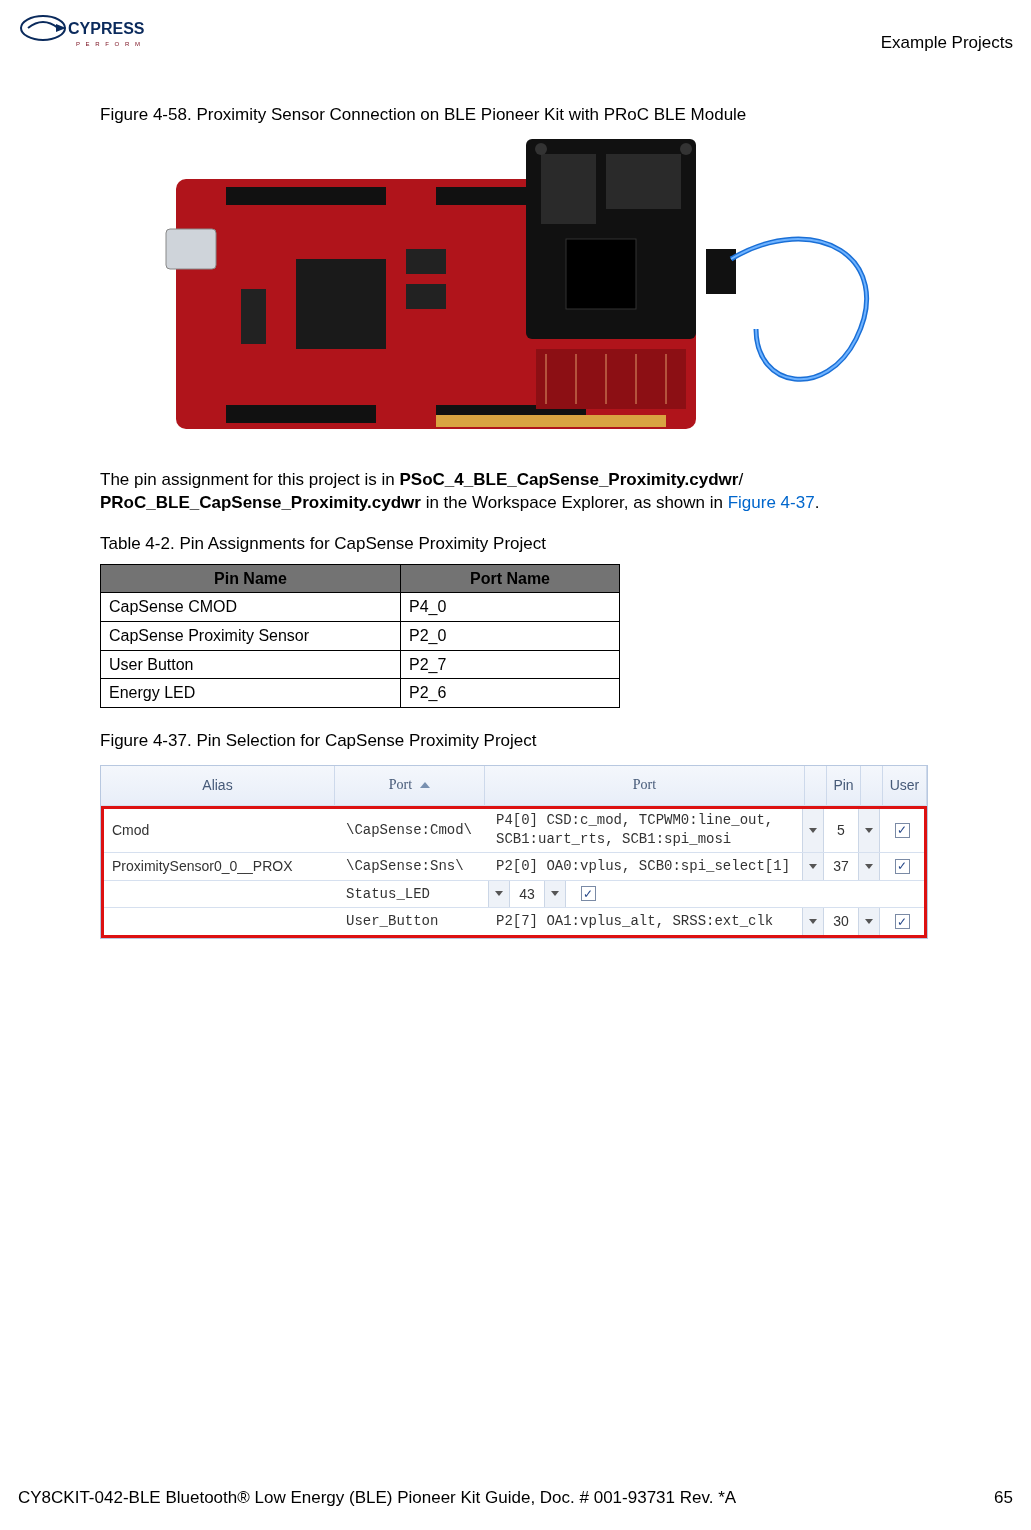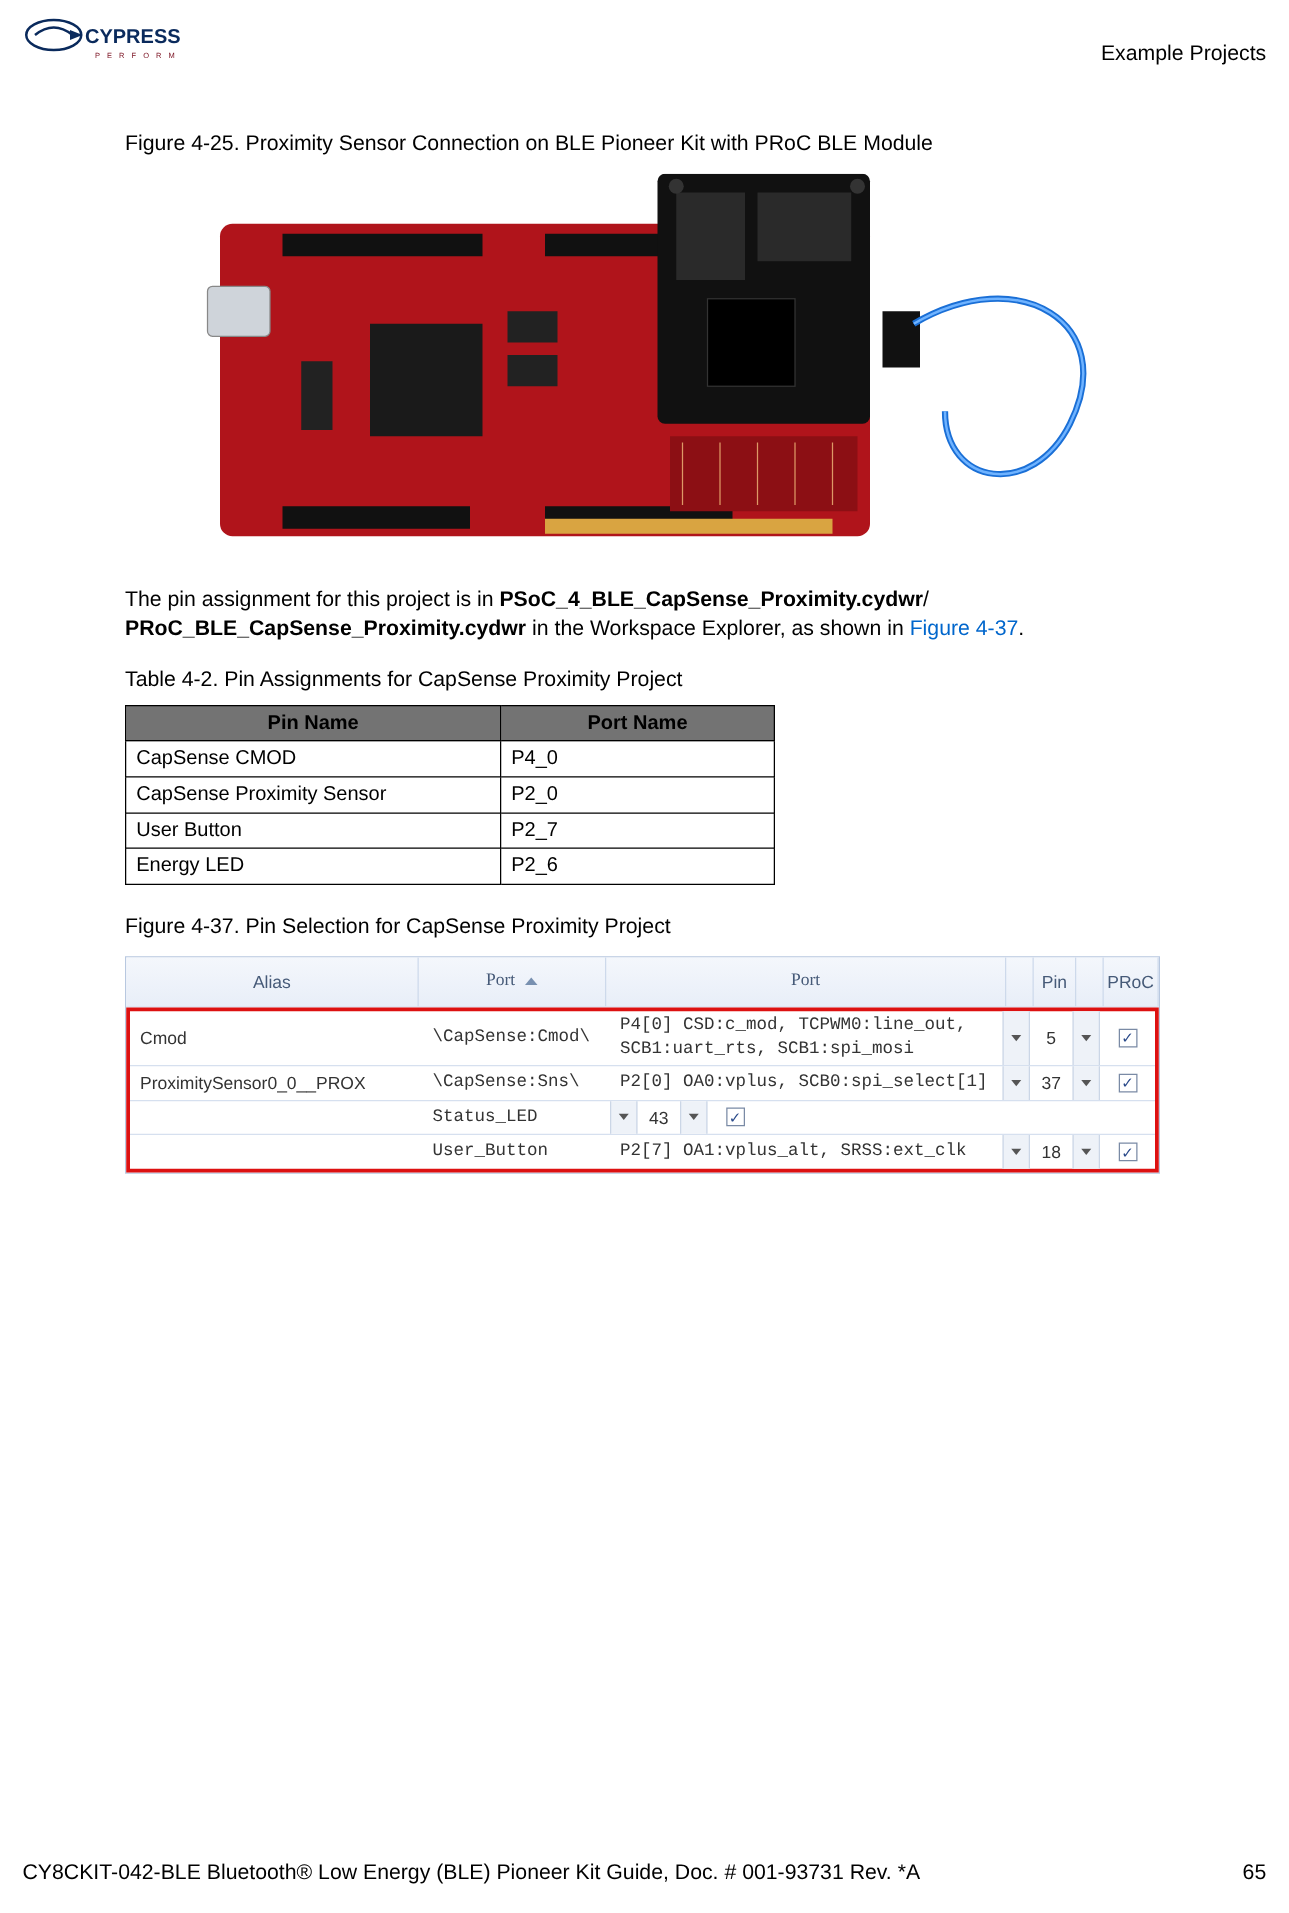--- a/index.html
+++ b/index.html
@@ -78,21 +78,21 @@
       <polygon points="38,14 48,18 38,22" fill="#0a2a5c"></polygon>
       <text x="50" y="24" font-family="Arial" font-size="16" font-weight="bold" fill="#0a2a5c">CYPRESS</text>
       <text x="58" y="36" font-family="Arial" font-size="6" letter-spacing="2" fill="#7a1020">P E R F O R M</text>
     </svg>
   </div>
   <div class="section-label">Example Projects</div>
 </div>
 
 <div class="content">
 
-  <div class="fig-caption">Figure 4-25.  Proximity Sensor Connection on BLE Pioneer Kit with PRoC BLE Module</div>
+  <div class="fig-caption">Figure 4-58.  Proximity Sensor Connection on BLE Pioneer Kit with PRoC BLE Module</div>
 
   <div class="board-photo">
     <svg viewBox="0 0 760 300">
 
       <rect x="40" y="40" width="520" height="250" rx="10" fill="#b0141b"></rect>
       <rect x="40" y="40" width="520" height="250" rx="10" fill="url(#g)" opacity="0.2"></rect>
 
       <rect x="90" y="48" width="160" height="18" fill="#111"></rect>
       <rect x="300" y="48" width="160" height="18" fill="#111"></rect>
       <rect x="90" y="266" width="150" height="18" fill="#111"></rect>
@@ -167,21 +167,21 @@
     <div class="pinsel-row pinsel-head">
       <div class="cell c-alias">Alias</div>
       <div class="cell c-name" style="font-family:Verdana">
           <span>Port</span>
           <span class="sort-ind"></span>
         </div>
       <div class="cell c-port" style="font-family:Verdana;justify-content:center">Port</div>
       <div class="cell" style="width:22px"></div>
       <div class="cell c-pin">Pin</div>
       <div class="cell" style="width:22px"></div>
-      <div class="cell c-lock">PRoC</div>
+      <div class="cell c-lock">User</div>
     </div>
     <div class="live-rows">
       <div class="pinsel-row" style="height:44px">
         <div class="cell c-alias">Cmod</div>
         <div class="cell c-name">\CapSense:Cmod\</div>
         <div class="cell c-port">P4[0] CSD:c_mod, TCPWM0:line_out, SCB1:uart_rts, SCB1:spi_mosi</div>
         <div class="c-drop">
             <div class="tri"></div>
           </div>
         <div class="cell c-pin">5</div>
@@ -221,21 +221,21 @@
             <div class="chk"></div>
           </div>
       </div>
       <div class="pinsel-row" style="border-bottom:none">
         <div class="cell c-alias"></div>
         <div class="cell c-name">User_Button</div>
         <div class="cell c-port">P2[7] OA1:vplus_alt, SRSS:ext_clk</div>
         <div class="c-drop">
             <div class="tri"></div>
           </div>
-        <div class="cell c-pin">18</div>
+        <div class="cell c-pin">30</div>
         <div class="c-drop">
             <div class="tri"></div>
           </div>
         <div class="cell c-lock">
             <div class="chk"></div>
           </div>
       </div>
     </div>
   </div>
 

